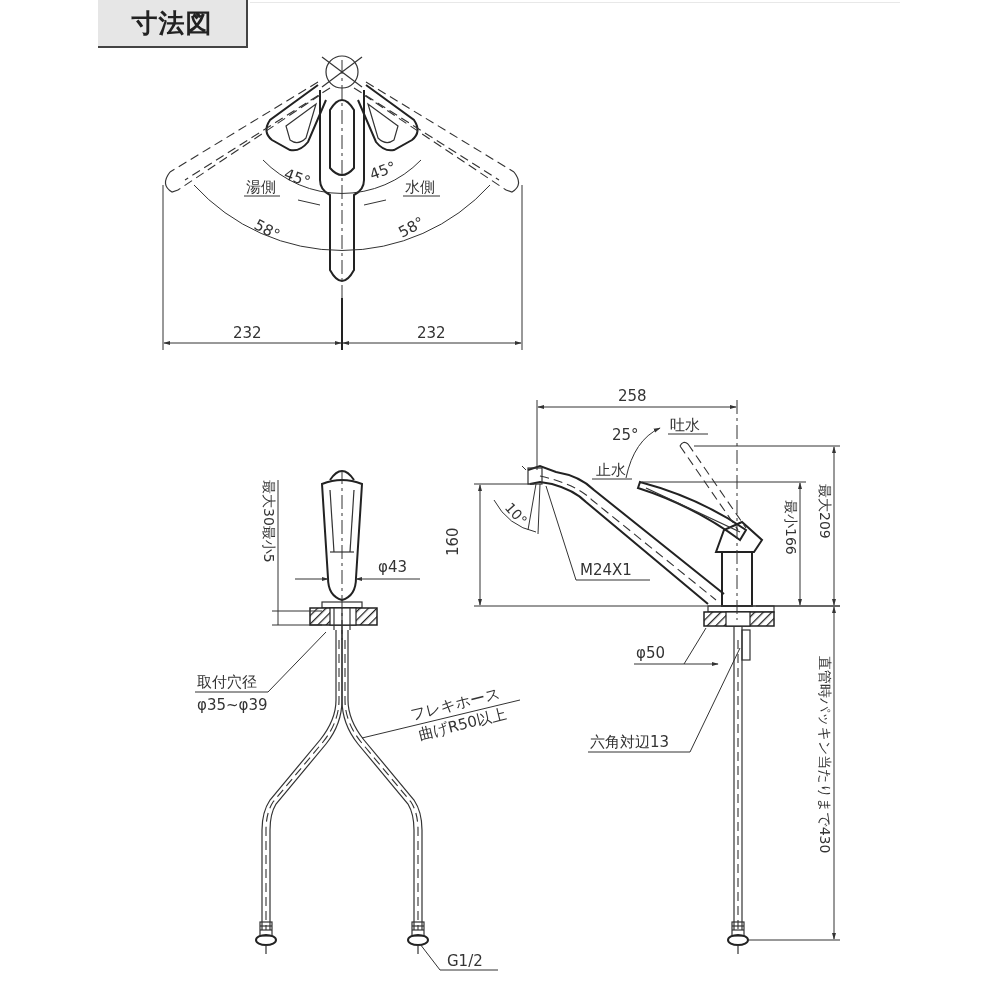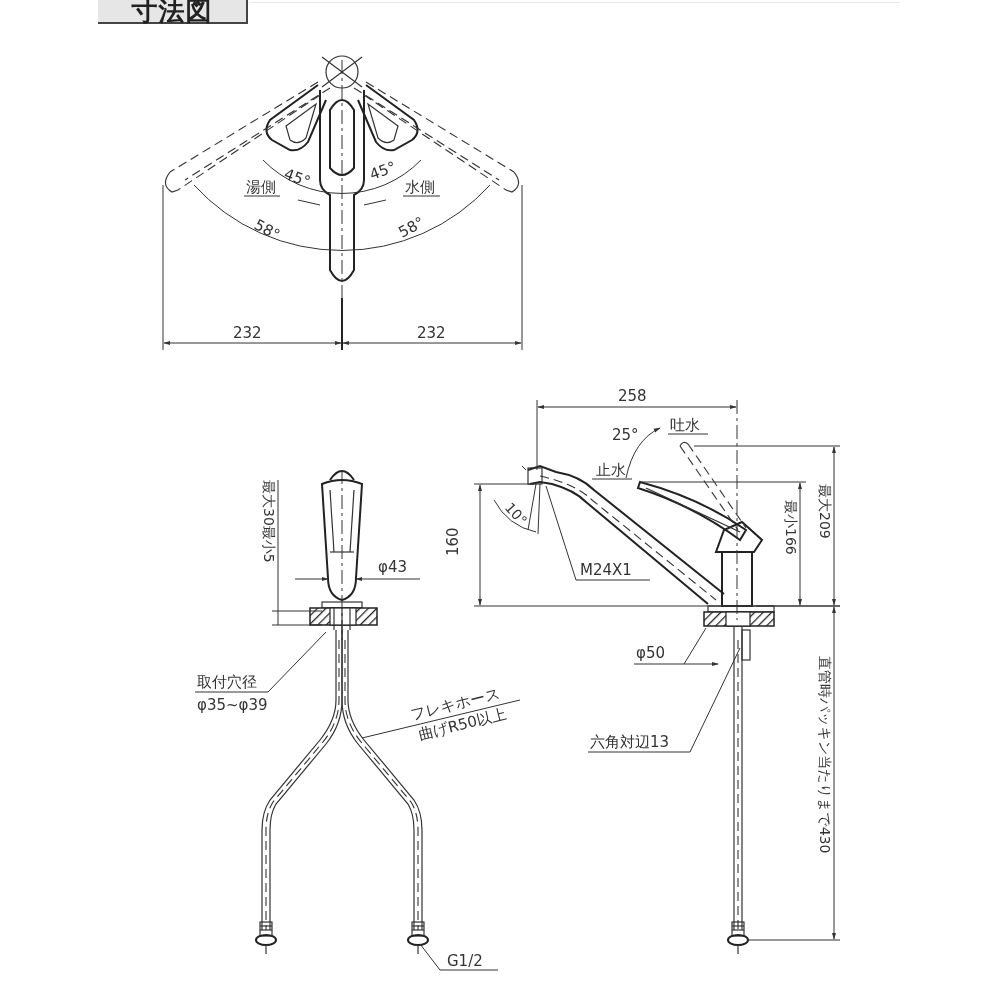--- a/index.html
+++ b/index.html
@@ -1,18 +1,18 @@
 <!DOCTYPE html>
 <html><head>
   <meta charset="utf-8">
   <style>
     html, body { margin: 0; padding: 0; background: #ffffff; }
     body { width: 1000px; height: 1000px; position: relative; overflow: hidden;
            font-family: "DejaVu Sans", sans-serif; }
-    .title-box { position: absolute; left: 98px; top: 0px; width: 150px; height: 24px;
+    .title-box { position: absolute; left: 98px; top: 0px; width: 150px; height: 48px;
                  background: #e6e6e6; border-right: 2px solid #444; border-bottom: 2px solid #444;
                  box-sizing: border-box; display: flex; align-items: center; justify-content: center; }
     .title-box span { font-size: 26px; font-weight: bold; color: #222; letter-spacing: 1px; }
     .top-rule { position: absolute; left: 250px; top: 2px; width: 650px; height: 1px; background: #e8e8e8; }
     svg { position: absolute; left: 0; top: 0; }
     .ln { stroke: #333; stroke-width: 1.2; fill: none; }
     .lnb { stroke: #222; stroke-width: 2; fill: none; }
     .dash { stroke: #333; stroke-width: 1.1; fill: none; stroke-dasharray: 9 5; }
     .center { stroke: #333; stroke-width: 1; fill: none; stroke-dasharray: 14 4 3 4; }
     .dim { stroke: #333; stroke-width: 1; fill: none; }

